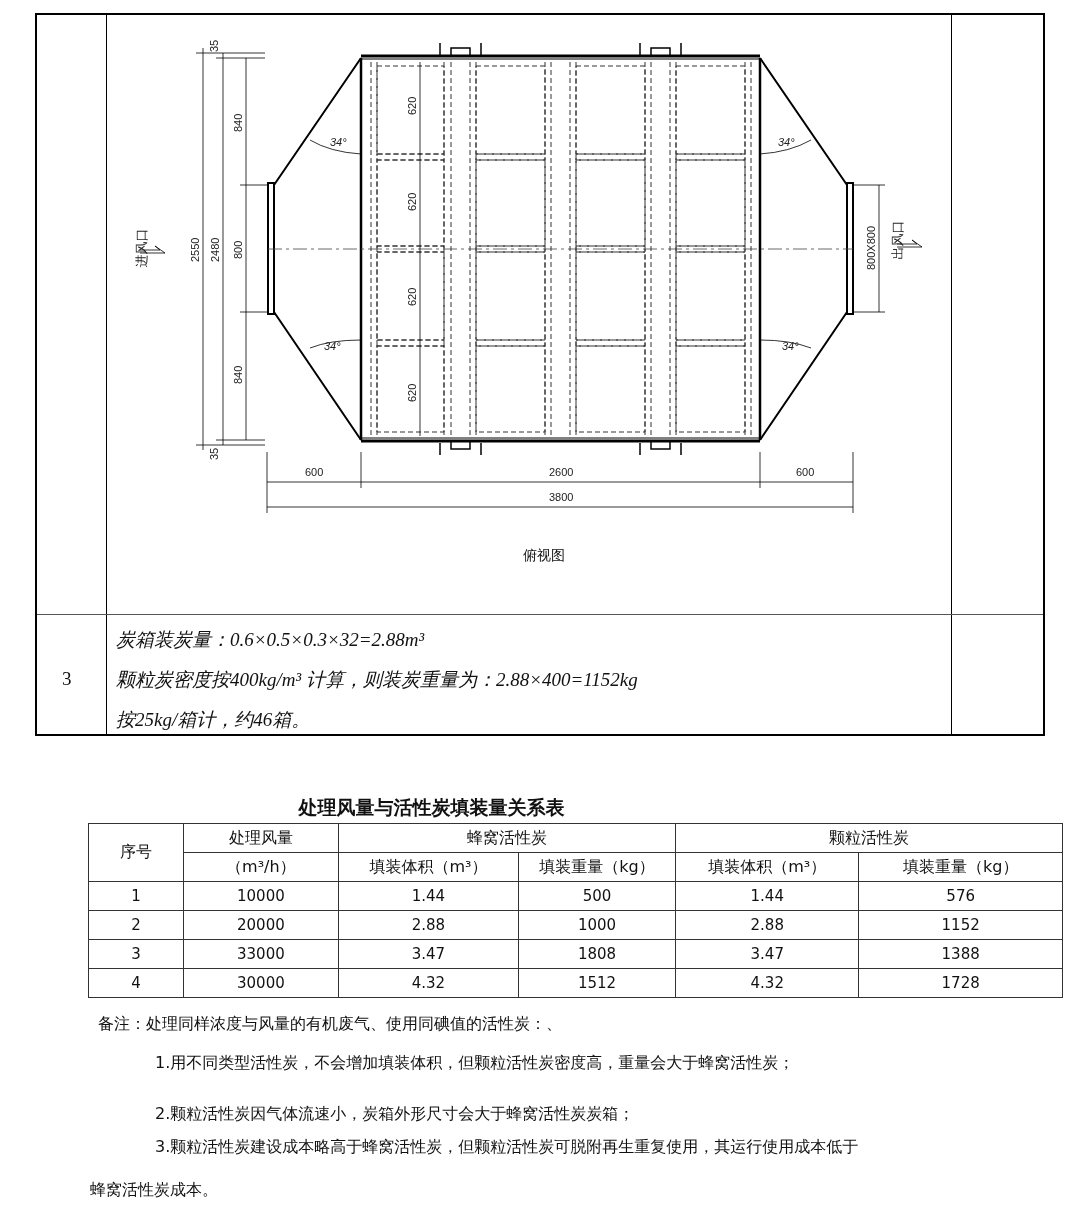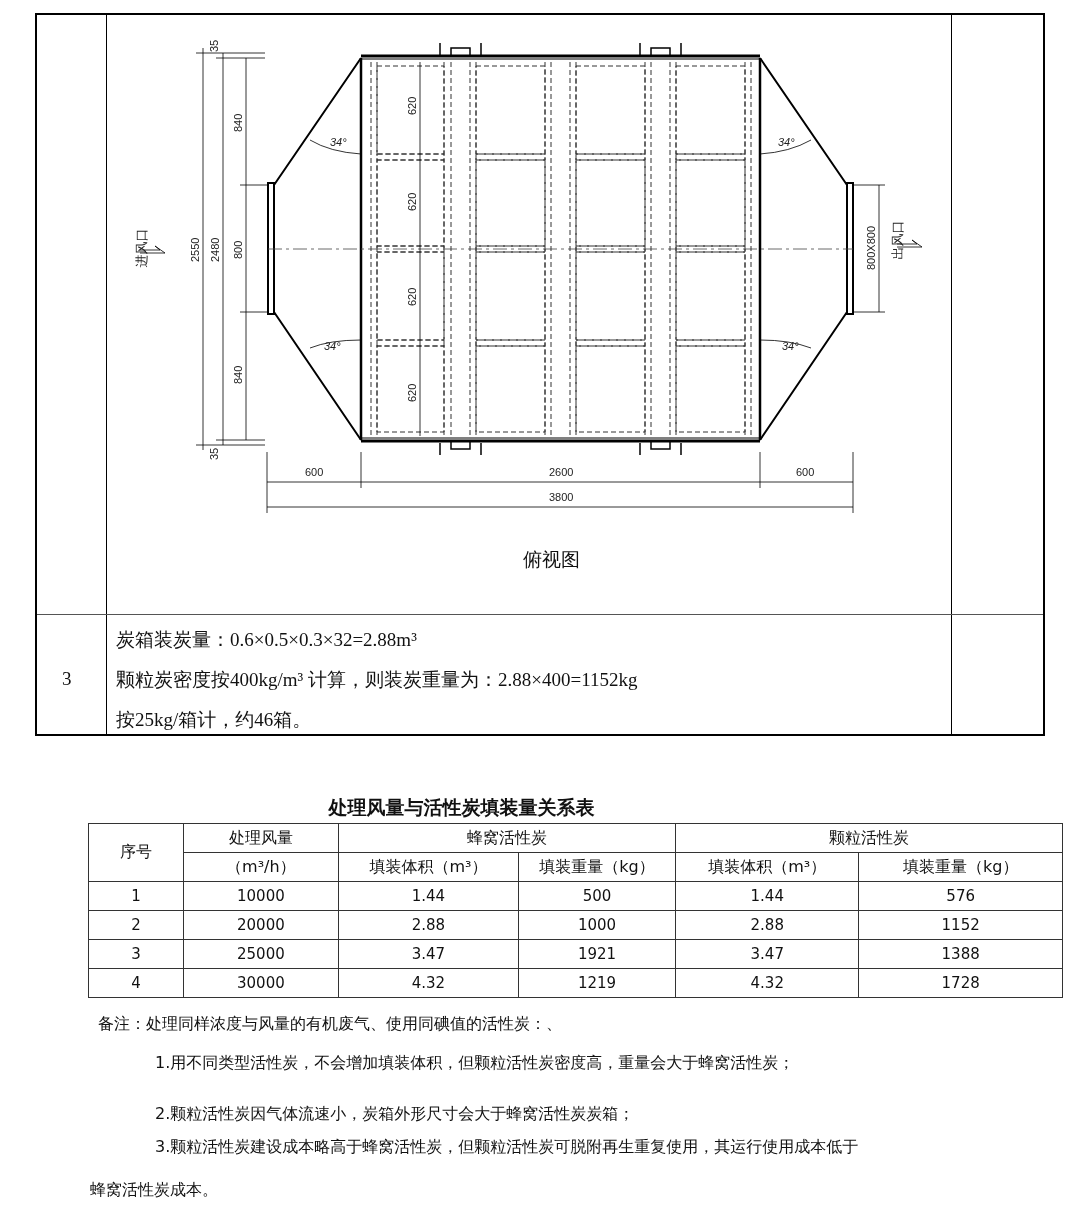--- a/index.html
+++ b/index.html
@@ -3,25 +3,25 @@
 <meta charset="utf-8">
 <style>
   html, body { margin: 0; padding: 0; background: #ffffff; }
   body { width: 1080px; height: 1219px; position: relative; overflow: hidden;
          font-family: "Liberation Serif", "DejaVu Serif", serif; color: #111; }
   .outer-table { position: absolute; left: 35px; top: 13px; width: 1010px; height: 723px;
                  border: 2px solid #000; box-sizing: border-box; }
   .vline { position: absolute; top: 0; bottom: 0; width: 0; border-left: 1.5px solid #000; }
   .hline { position: absolute; left: 0; right: 0; height: 0; border-top: 1.5px solid #555; }
   .drawing { position: absolute; left: 0; top: 0; }
-  .caption { position: absolute; left: 523px; top: 547px; font-size: 19px; font-family: Liberation Serif, serif; }
+  .caption { position: absolute; left: 523px; top: 547px; font-size: 14px; font-family: Liberation Serif, serif; }
   .row3-num { position: absolute; left: 62px; top: 668px; font-size: 19px; }
-  .row3-text { position: absolute; left: 116px; font-size: 19px; white-space: nowrap; }
+  .row3-text { position: absolute; left: 116px; font-size: 19px; white-space: nowrap; font-style: italic; }
   .table-title { position: absolute; left: 0; width: 863px; top: 795px; text-align: center;
-                 font-size: 19px; font-weight: bold; font-family: "DejaVu Sans", sans-serif; margin-left: 30px; }
+                 font-size: 19px; font-weight: bold; font-family: "DejaVu Sans", sans-serif; }
   table.rel { position: absolute; left: 88px; top: 823px; width: 975px; border-collapse: collapse;
               font-family: "DejaVu Sans", "Liberation Sans", sans-serif; font-size: 15px; }
   table.rel td { border: 1px solid #333; text-align: center; padding: 0; height: 28px; }
   table.rel td.hd { font-size: 16px; }
   .note { position: absolute; font-size: 16px; font-family: "DejaVu Sans", sans-serif; white-space: nowrap; }
 </style>
 </head>
 <body>
 
 <div class="outer-table">
@@ -215,31 +215,31 @@
   <tr>
     <td>2</td>
     <td>20000</td>
     <td>2.88</td>
     <td>1000</td>
     <td>2.88</td>
     <td>1152</td>
   </tr>
   <tr>
     <td>3</td>
-    <td>25000</td>
+    <td>33000</td>
     <td>3.47</td>
-    <td>1921</td>
+    <td>1808</td>
     <td>3.47</td>
     <td>1388</td>
   </tr>
   <tr>
     <td>4</td>
     <td>30000</td>
     <td>4.32</td>
-    <td>1219</td>
+    <td>1512</td>
     <td>4.32</td>
     <td>1728</td>
   </tr>
 </tbody>
   </table>
 
 <div class="note" style="left:98px; top:1014px;">备注：处理同样浓度与风量的有机废气、使用同碘值的活性炭：、</div>
 <div class="note" style="left:155px; top:1053px;">1.用不同类型活性炭，不会增加填装体积，但颗粒活性炭密度高，重量会大于蜂窝活性炭；</div>
 <div class="note" style="left:155px; top:1104px;">2.颗粒活性炭因气体流速小，炭箱外形尺寸会大于蜂窝活性炭炭箱；</div>
 <div class="note" style="left:155px; top:1137px;">3.颗粒活性炭建设成本略高于蜂窝活性炭，但颗粒活性炭可脱附再生重复使用，其运行使用成本低于</div>

